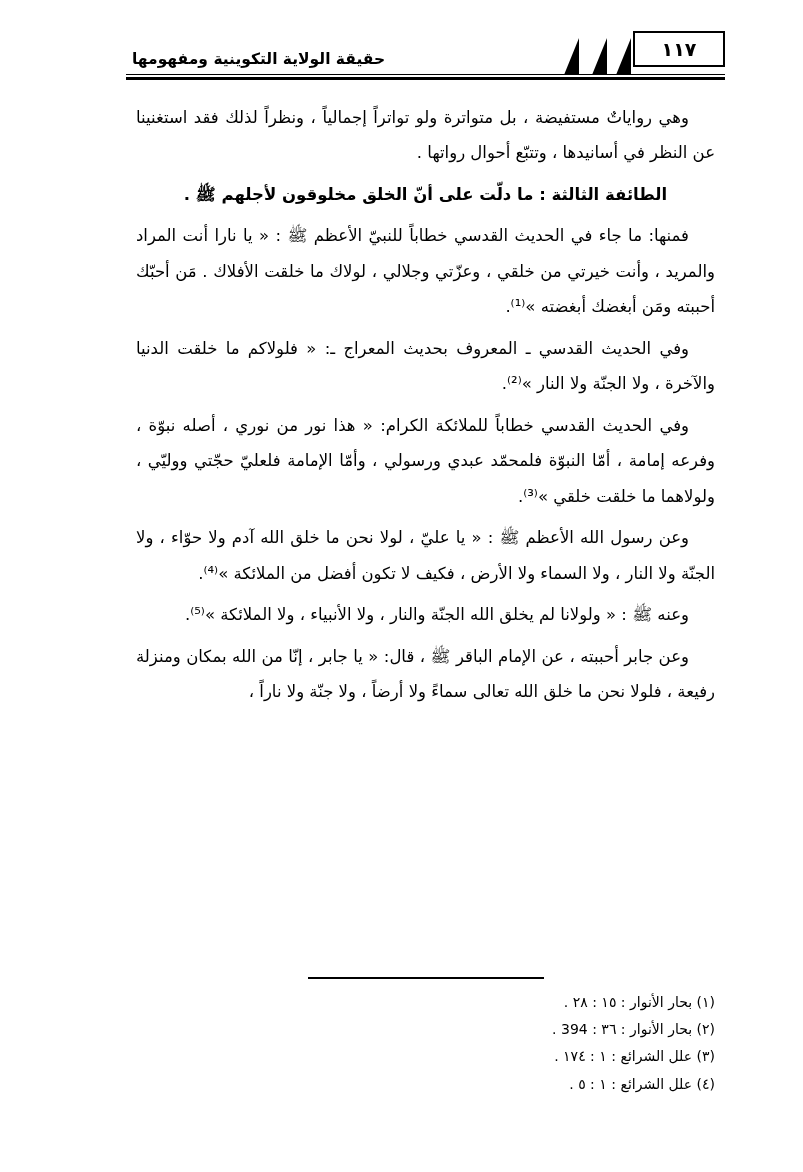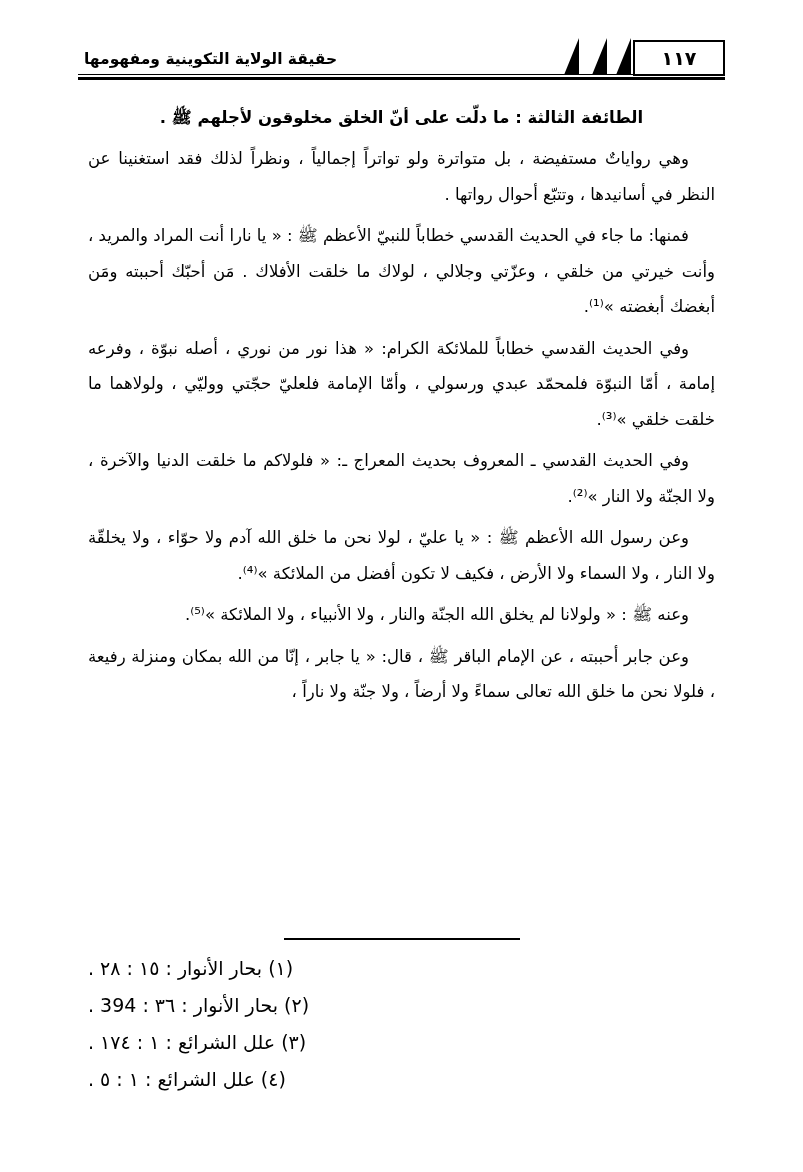--- a/index.html
+++ b/index.html
@@ -12,20 +12,21 @@
     height: 1172px;
     font-family: "DejaVu Sans", sans-serif;
     color: #000000;
     position: relative;
     overflow: hidden;
   }
   .page {
     position: absolute;
     inset: 0;
     padding: 18px;
+    margin-left: 48px;
   }
 
   
   .header {
     position: absolute;
     top: 28px;
     left: 78px;
     right: 78px;
     height: 52px;
   }
@@ -41,21 +42,21 @@
     position: absolute;
     left: 0;
     right: 0;
     bottom: 5px;
     height: 1px;
     background: #000;
   }
   .page-num-box {
     position: absolute;
     right: 0;
-    bottom: 4px;
+    bottom: 13px;
     width: 92px;
     height: 36px;
     border: 2px solid #000;
     box-sizing: border-box;
     display: flex;
     align-items: center;
     justify-content: center;
     font-size: 19px;
     font-weight: bold;
     letter-spacing: 1px;
@@ -111,48 +112,48 @@
     left: 88px;
     right: 88px;
   }
   .fn-rule {
     width: 236px;
     height: 2px;
     background: #000;
     margin: 0 auto 10px auto;
   }
   .fn-line {
-    text-align: left;
-    font-size: 19px;
+    text-align: right;
+    font-size: 14px;
     line-height: 1.95;
     font-family: "DejaVu Sans", sans-serif;
   }
 </style>
 </head>
 <body>
 
 <div class="page">
 
   <div class="header">
     <div class="header-title">حقيقة الولاية التكوينية ومفهومها</div>
     <div class="slash s3"></div>
     <div class="slash s2"></div>
     <div class="slash s1"></div>
     <div class="page-num-box">١١٧</div>
     <div class="header-rule2"></div>
     <div class="header-rule"></div>
   </div>
 
   <div class="content">
+    <p class="para">وهي رواياتٌ مستفيضة ، بل متواترة ولو تواتراً إجمالياً ، ونظراً لذلك فقد استغنينا عن النظر في أسانيدها ، وتتبّع أحوال رواتها .</p>
     <p class="para center">الطائفة الثالثة : ما دلّت على أنّ الخلق مخلوقون لأجلهم ﷺ .</p>
-    <p class="para">وهي رواياتٌ مستفيضة ، بل متواترة ولو تواتراً إجمالياً ، ونظراً لذلك فقد استغنينا عن النظر في أسانيدها ، وتتبّع أحوال رواتها .</p>
     <p class="para">فمنها: ما جاء في الحديث القدسي خطاباً للنبيّ الأعظم ﷺ : « يا نارا أنت المراد والمريد ، وأنت خيرتي من خلقي ، وعزّتي وجلالي ، لولاك ما خلقت الأفلاك . مَن أحبّك أحببته ومَن أبغضك أبغضته »⁽¹⁾.</p>
+    <p class="para">وفي الحديث القدسي ـ المعروف بحديث المعراج ـ: « فلولاكم ما خلقت الدنيا والآخرة ، ولا الجنّة ولا النار »⁽²⁾.</p>
     <p class="para">وفي الحديث القدسي خطاباً للملائكة الكرام: « هذا نور من نوري ، أصله نبوّة ، وفرعه إمامة ، أمّا النبوّة فلمحمّد عبدي ورسولي ، وأمّا الإمامة فلعليّ حجّتي ووليّي ، ولولاهما ما خلقت خلقي »⁽³⁾.</p>
-    <p class="para">وفي الحديث القدسي ـ المعروف بحديث المعراج ـ: « فلولاكم ما خلقت الدنيا والآخرة ، ولا الجنّة ولا النار »⁽²⁾.</p>
-    <p class="para">وعن رسول الله الأعظم ﷺ : « يا عليّ ، لولا نحن ما خلق الله آدم ولا حوّاء ، ولا يخلقّة ولا النار ، ولا السماء ولا الأرض ، فكيف لا تكون أفضل من الملائكة »⁽⁴⁾.</p>
+    <p class="para">وعن رسول الله الأعظم ﷺ : « يا عليّ ، لولا نحن ما خلق الله آدم ولا حوّاء ، ولا الجنّة ولا النار ، ولا السماء ولا الأرض ، فكيف لا تكون أفضل من الملائكة »⁽⁴⁾.</p>
     <p class="para">وعنه ﷺ : « ولولانا لم يخلق الله الجنّة والنار ، ولا الأنبياء ، ولا الملائكة »⁽⁵⁾.</p>
     <p class="para">وعن جابر أحببته ، عن الإمام الباقر ﷺ ، قال: « يا جابر ، إنّا من الله بمكان ومنزلة رفيعة ، فلولا نحن ما خلق الله تعالى سماءً ولا أرضاً ، ولا جنّة ولا ناراً ،</p>
   </div>
 
   <div class="footnote-zone">
     <div class="fn-rule"></div>
     <div class="fn-line">(١) بحار الأنوار : ١٥ : ٢٨ .</div>
     <div class="fn-line">(٢) بحار الأنوار : ٣٦ : 394 .</div>
     <div class="fn-line">(٣) علل الشرائع : ١ : ١٧٤ .</div>
     <div class="fn-line">(٤) علل الشرائع : ١ : ٥ .</div>

